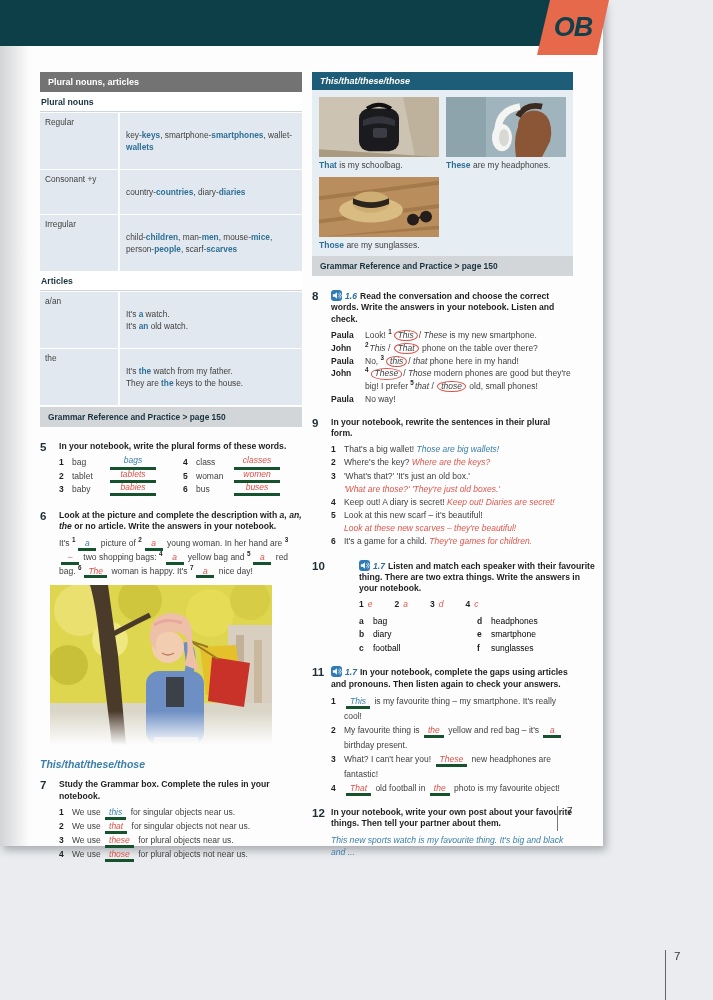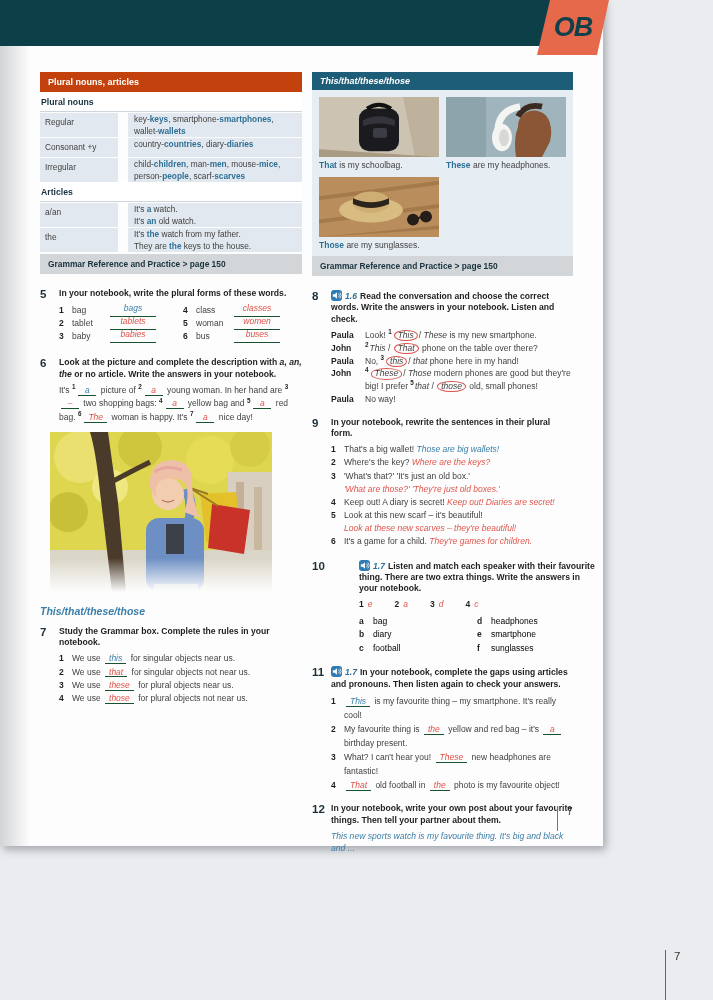--- a/index.html
+++ b/index.html
@@ -17,46 +17,46 @@
           clip-path:polygon(13px 0,100% 0,calc(100% - 12px) 100%,0 100%);
           display:flex; align-items:center; justify-content:center;
           font-weight:bold; font-style:italic; font-size:27px; color:#11404b; letter-spacing:-1px; }
 
   .col-left  { position:absolute; left:40px;  top:72px; width:262px; }
   .col-right { position:absolute; left:312px; top:72px; width:261px; }
 
   .txt { font-size:8.5px; color:#3f3f3f; line-height:1.3; }
 
   
-  .gt-header { background:#c2410c; color:#fff; font-weight:bold; font-size:9px; padding:5px 8px; }
+  .gt-header { background:#737373; color:#fff; font-weight:bold; font-size:9px; padding:5px 8px; }
   .gt-sub { background:#fff; font-weight:bold; font-size:8.7px; color:#17323e; padding:5px 1px 4px;
             border-bottom:1px solid #cdd4da; }
-  .trow { display:flex; margin-top:1px; font-size:8.3px; color:#3f3f3f;gap:8px; }
+  .trow { display:flex; margin-top:1px; font-size:8.3px; color:#3f3f3f; }
   .tlab { width:78px; background:#e2e8ef; padding:4px 5px; line-height:1.35; }
-  .tcon { flex:1; background:#e2e8ef; margin-left:2px; padding:0 6px; line-height:1.45; }
+  .tcon { flex:1; background:#e2e8ef; margin-left:2px; padding:16px 6px; line-height:1.45; }
   .wb { color:#2e7096; font-weight:bold; }
   .gt-footer { background:#d3d6d9; font-weight:bold; font-size:8.4px; color:#17323e; padding:5px 8px; margin-top:2px; }
 
   
   .gb-header { background:#1d5d77; color:#fff; font-weight:bold; font-style:italic; font-size:9px; padding:4px 8px; }
   .gb-body { background:#e6edf3; padding:7px 7px 6px; display:grid; grid-template-columns:1fr 1fr; gap:7px 7px; }
   .pcell svg { display:block; width:100%; height:60px; }
   .pcap { margin-top:3px; font-size:8.5px; color:#3f3f3f; }
 
   
   .ex { display:flex; margin-top:14px; }
   .ex-num { width:19px; flex:none; font-weight:bold; font-size:11.5px; color:#1c2e38; line-height:1.1; }
   .ex-body { flex:1; }
   .ex-title { font-weight:bold; font-size:8.6px; color:#1f1f1f; line-height:1.32; margin-bottom:4px; }
   .item { display:flex; font-size:8.5px; color:#3f3f3f; line-height:1.55; }
   .item-num { width:13px; flex:none; font-weight:bold; color:#1f1f1f; }
   .item-text { flex:1; }
   .it { font-style:italic; }
   .sup { font-size:6.3px; vertical-align:super; font-weight:bold; color:#1f1f1f; margin-right:1px; line-height:0; }
-  .gap { display:inline-block; border-bottom:1px solid #14532d; padding:0 4px; margin:0 2px;
+  .gap { display:inline-block; border-bottom:3px solid #14532d; padding:0 4px; margin:0 2px;
          line-height:1.05; font-style:italic; text-align:center; min-width:18px; }
   .gb  { color:#3b7fa9; }
   .gr  { color:#dd5248; }
   .ansb { color:#3b7fa9; font-style:italic; }
   .ansr { color:#e0564c; font-style:italic; }
   .circ { font-style:italic; border:1px solid #d9534a; border-radius:50%; padding:0 3px;
           display:inline-block; line-height:1.1; margin:0 1px; }
 
   .sec-head { margin-top:13px; font-weight:bold; font-style:italic; font-size:10.5px; color:#3b7fa9; }
 

